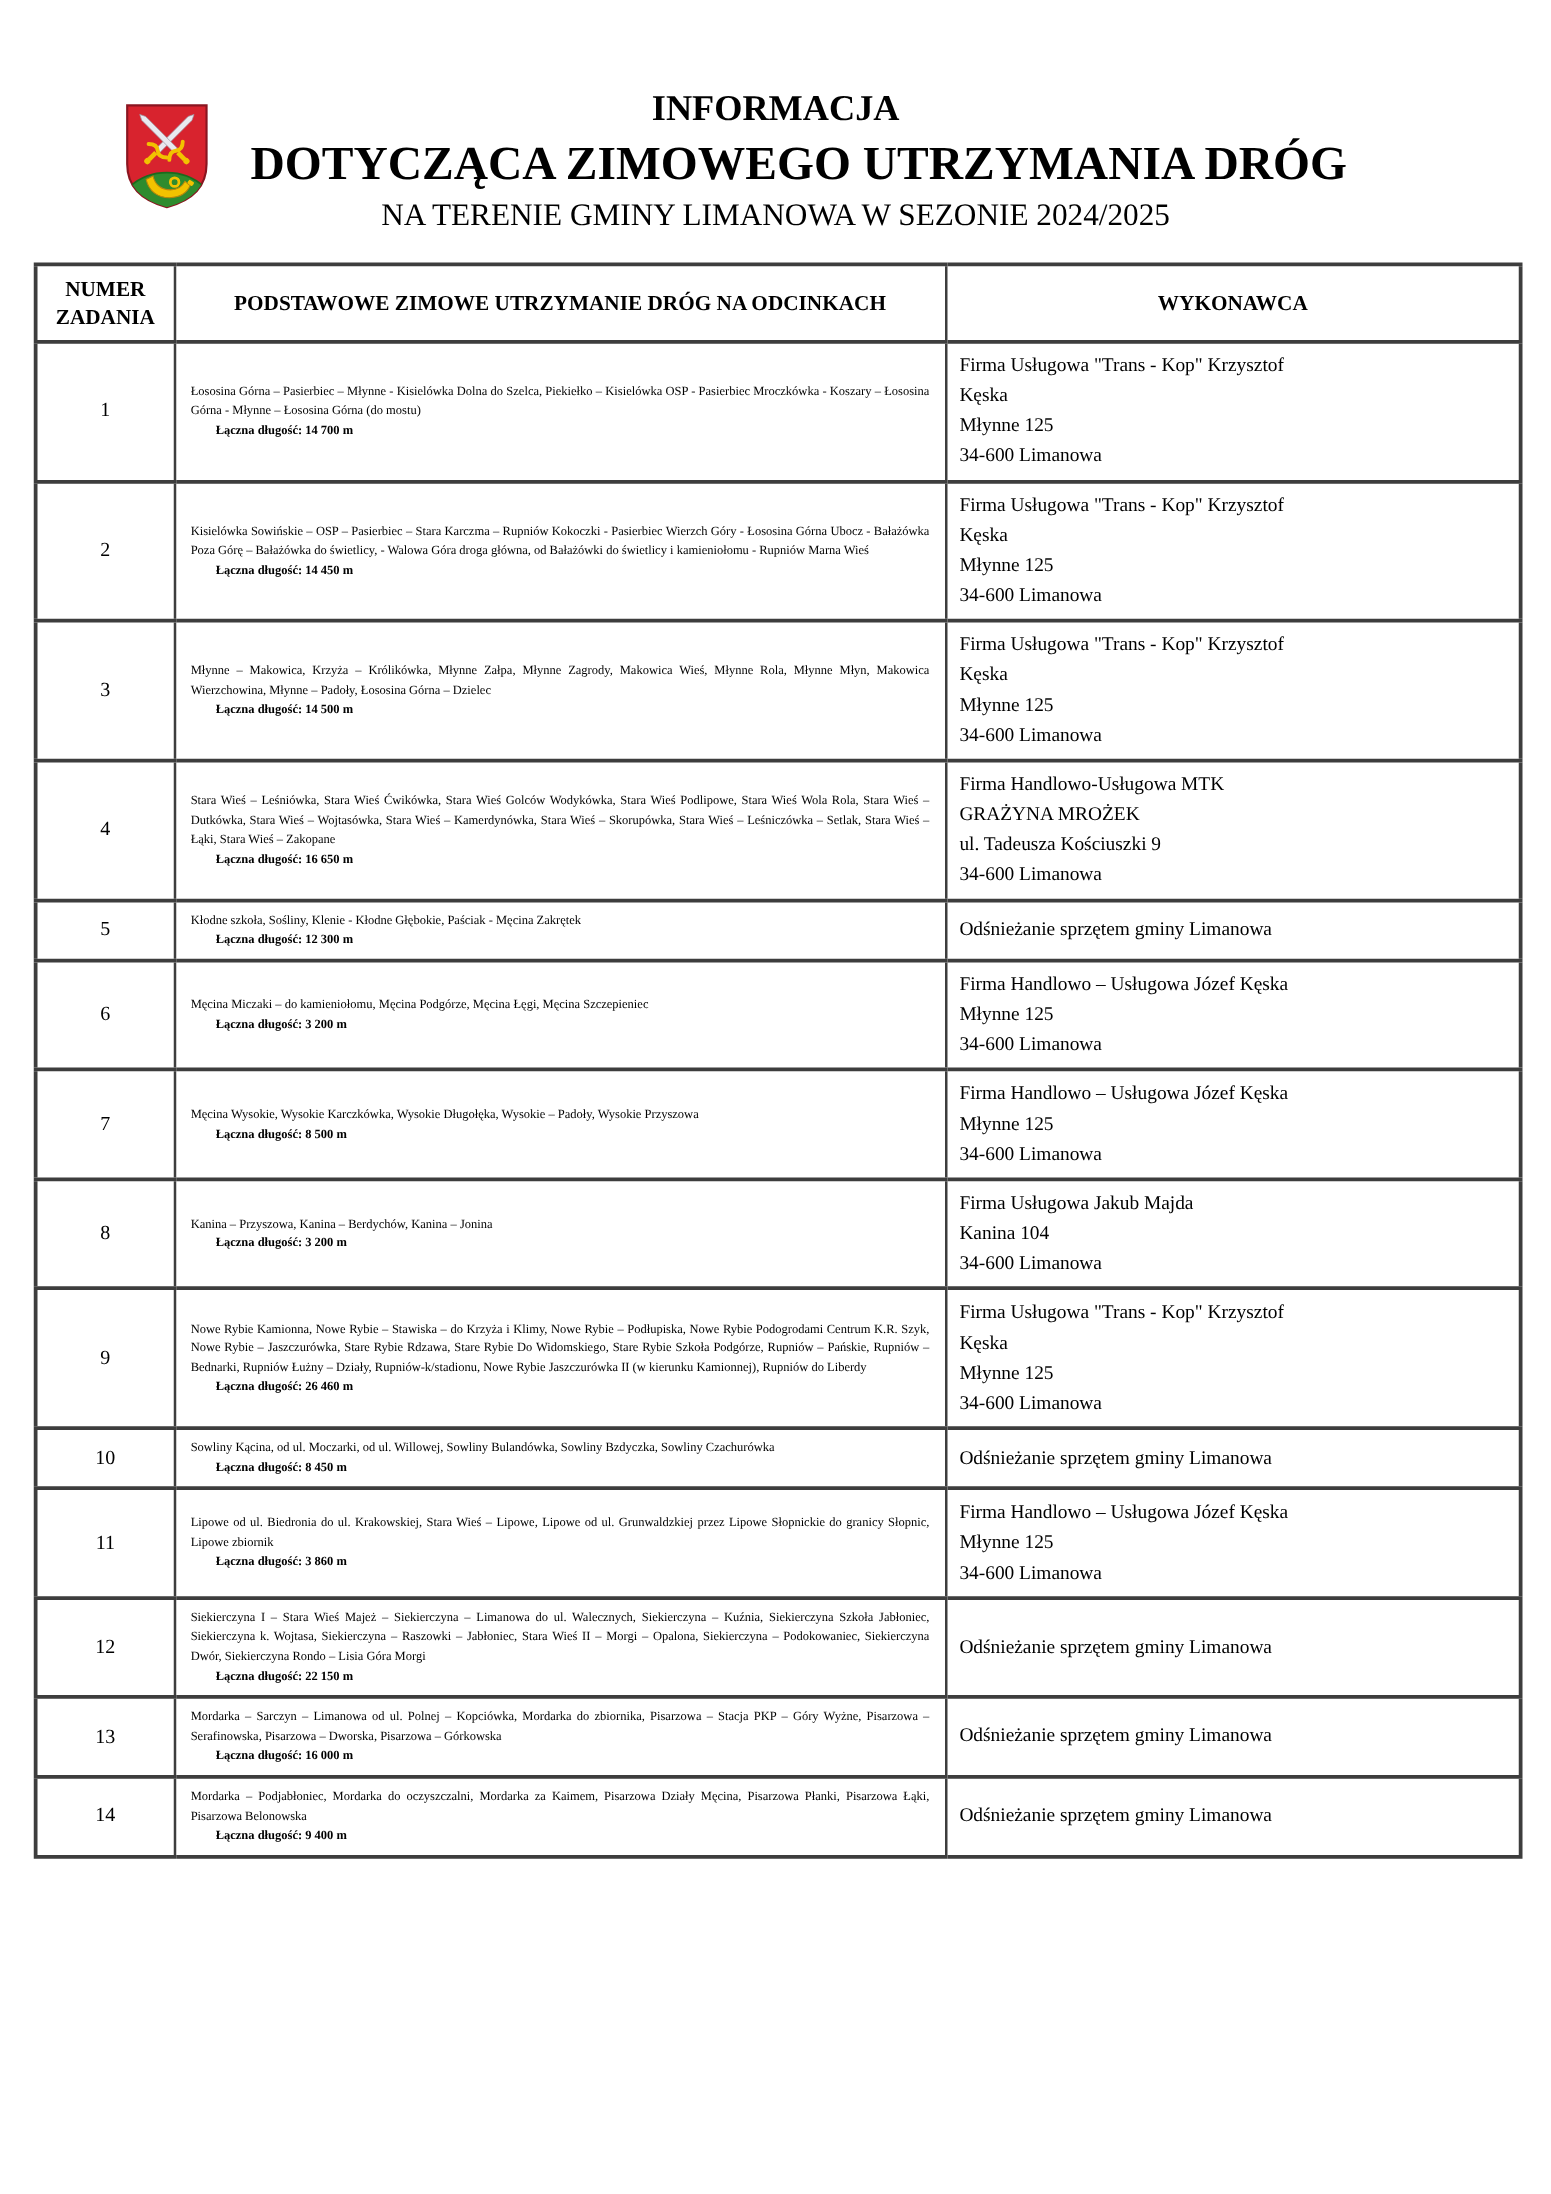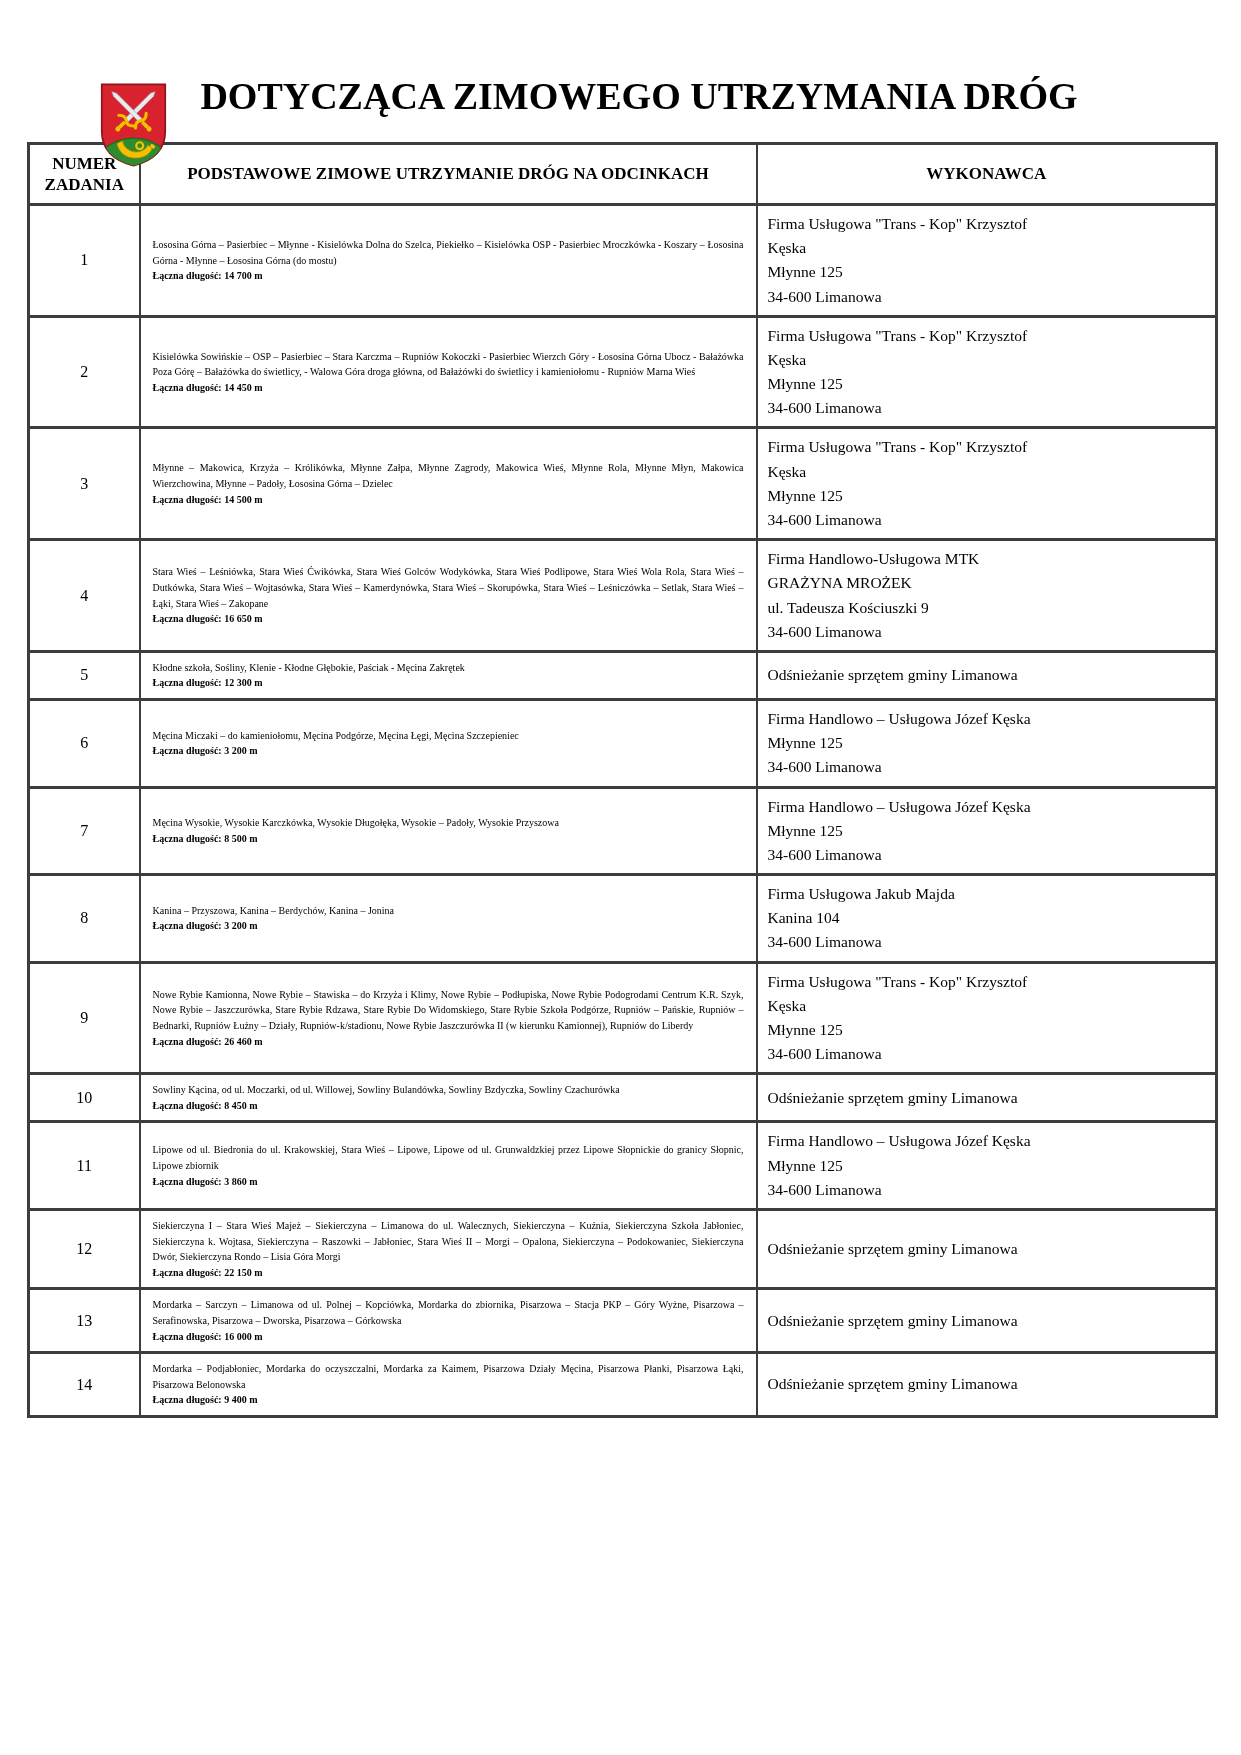--- a/index.html
+++ b/index.html
@@ -74,21 +74,21 @@
     text-align: center;
     font-size: 16px;
     padding: 4px;
   }
   td.roads-cell {
     padding: 7px 12px 7px 12px;
     font-size: 10px;
     line-height: 1.56;
   }
   .roads-text { text-align: justify; }
-  .length-label { font-weight: bold; }
+  .length-label { font-weight: bold; margin-left: 20px; }
   td.contractor-cell {
     padding: 6px 10px;
     font-size: 15.5px;
     line-height: 1.56;
   }
 </style>
 </head>
 <body>
 
 <div class="page">
@@ -118,21 +118,23 @@
           <circle cx="50" cy="78" r="3.6" fill="#f2c200"></circle>
         </g>
       </g>
       <g transform="translate(50,100)">
         <path d="M-24,-10 L-16,-14 C-14,-4 -6,2 4,2 C12,2 18,-2 21,-8 L27,-3 C23,6 14,11 3,11 C-11,11 -21,3 -24,-10 Z" fill="#f2c200" stroke="#b8860b" stroke-width="1.2"></path>
         <circle cx="9" cy="-7" r="5" fill="none" stroke="#f2c200" stroke-width="3.2"></circle>
         <rect x="24" y="-9" width="7" height="5" rx="1.5" transform="rotate(35 27 -6)" fill="#f2c200"></rect>
       </g>
     </svg>
     <div class="titles">
+      <div class="title-1">INFORMACJA</div>
       <div class="title-2">DOTYCZĄCA ZIMOWEGO UTRZYMANIA DRÓG</div>
+      <div class="title-3">NA TERENIE GMINY LIMANOWA W SEZONIE 2024/2025</div>
     </div>
   </div>
 
   <table class="maintenance">
     <colgroup>
       <col class="c-num">
       <col class="c-roads">
       <col class="c-contractor">
     </colgroup>
     <thead>

